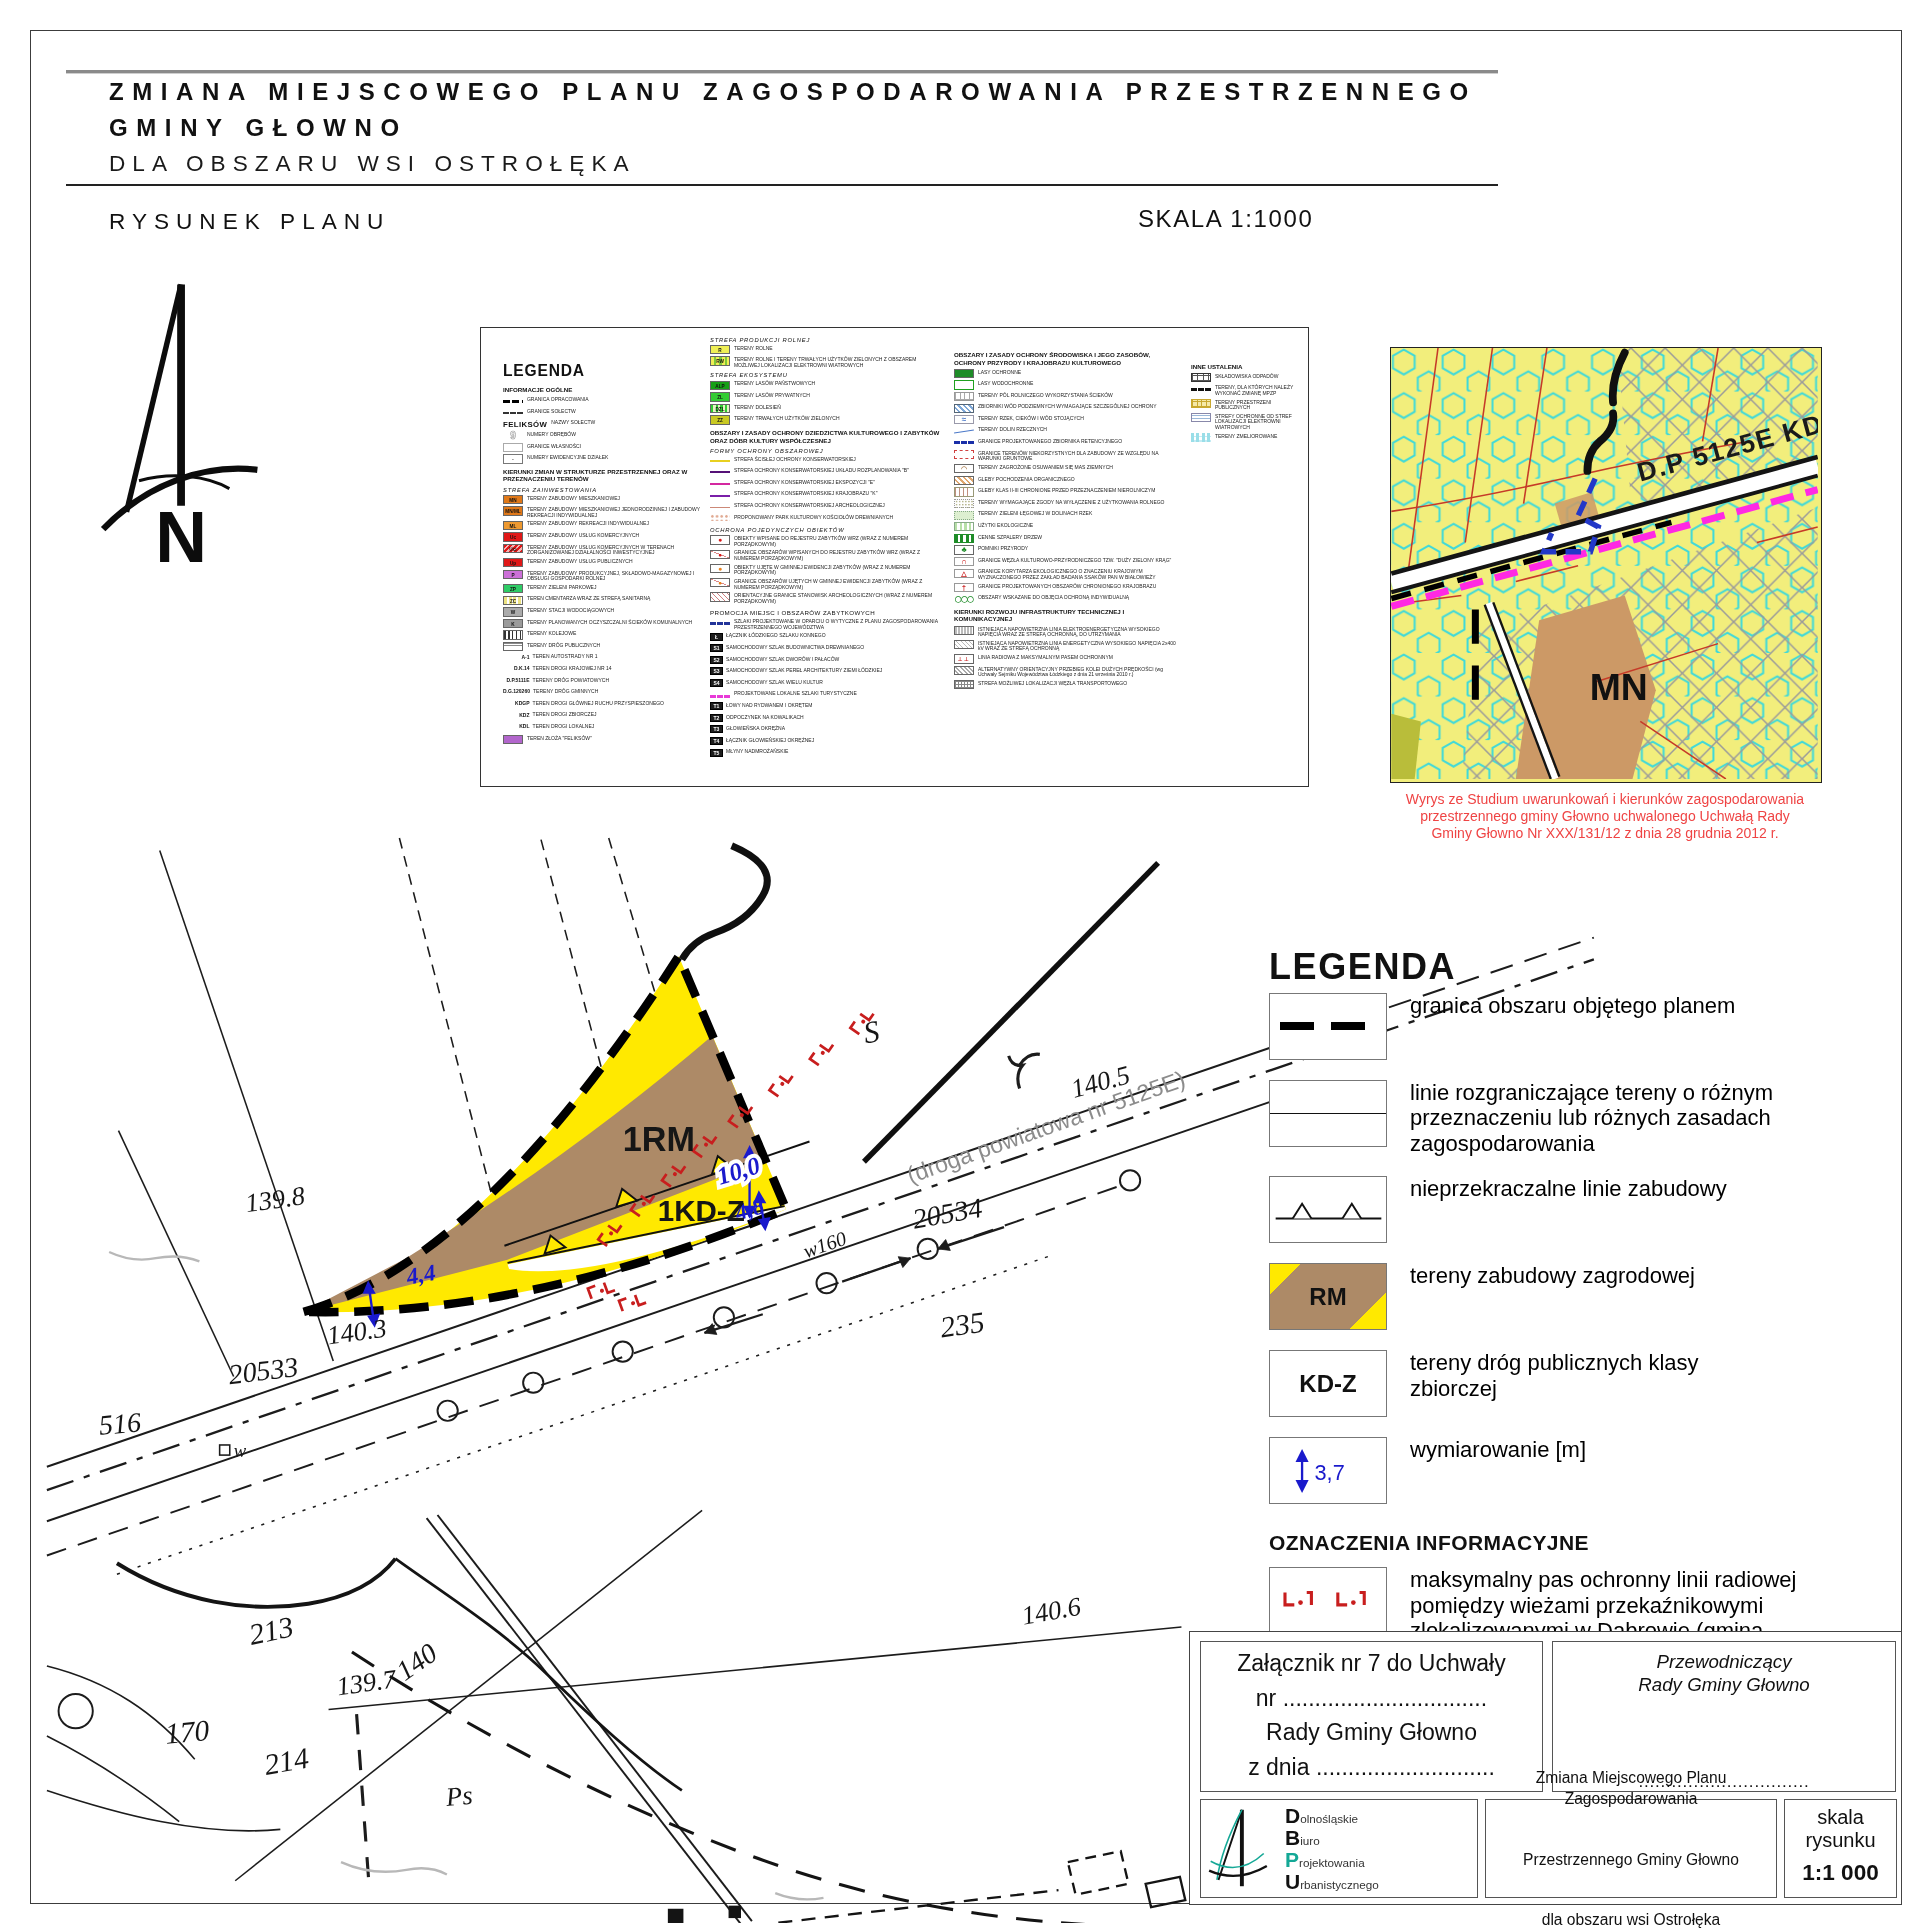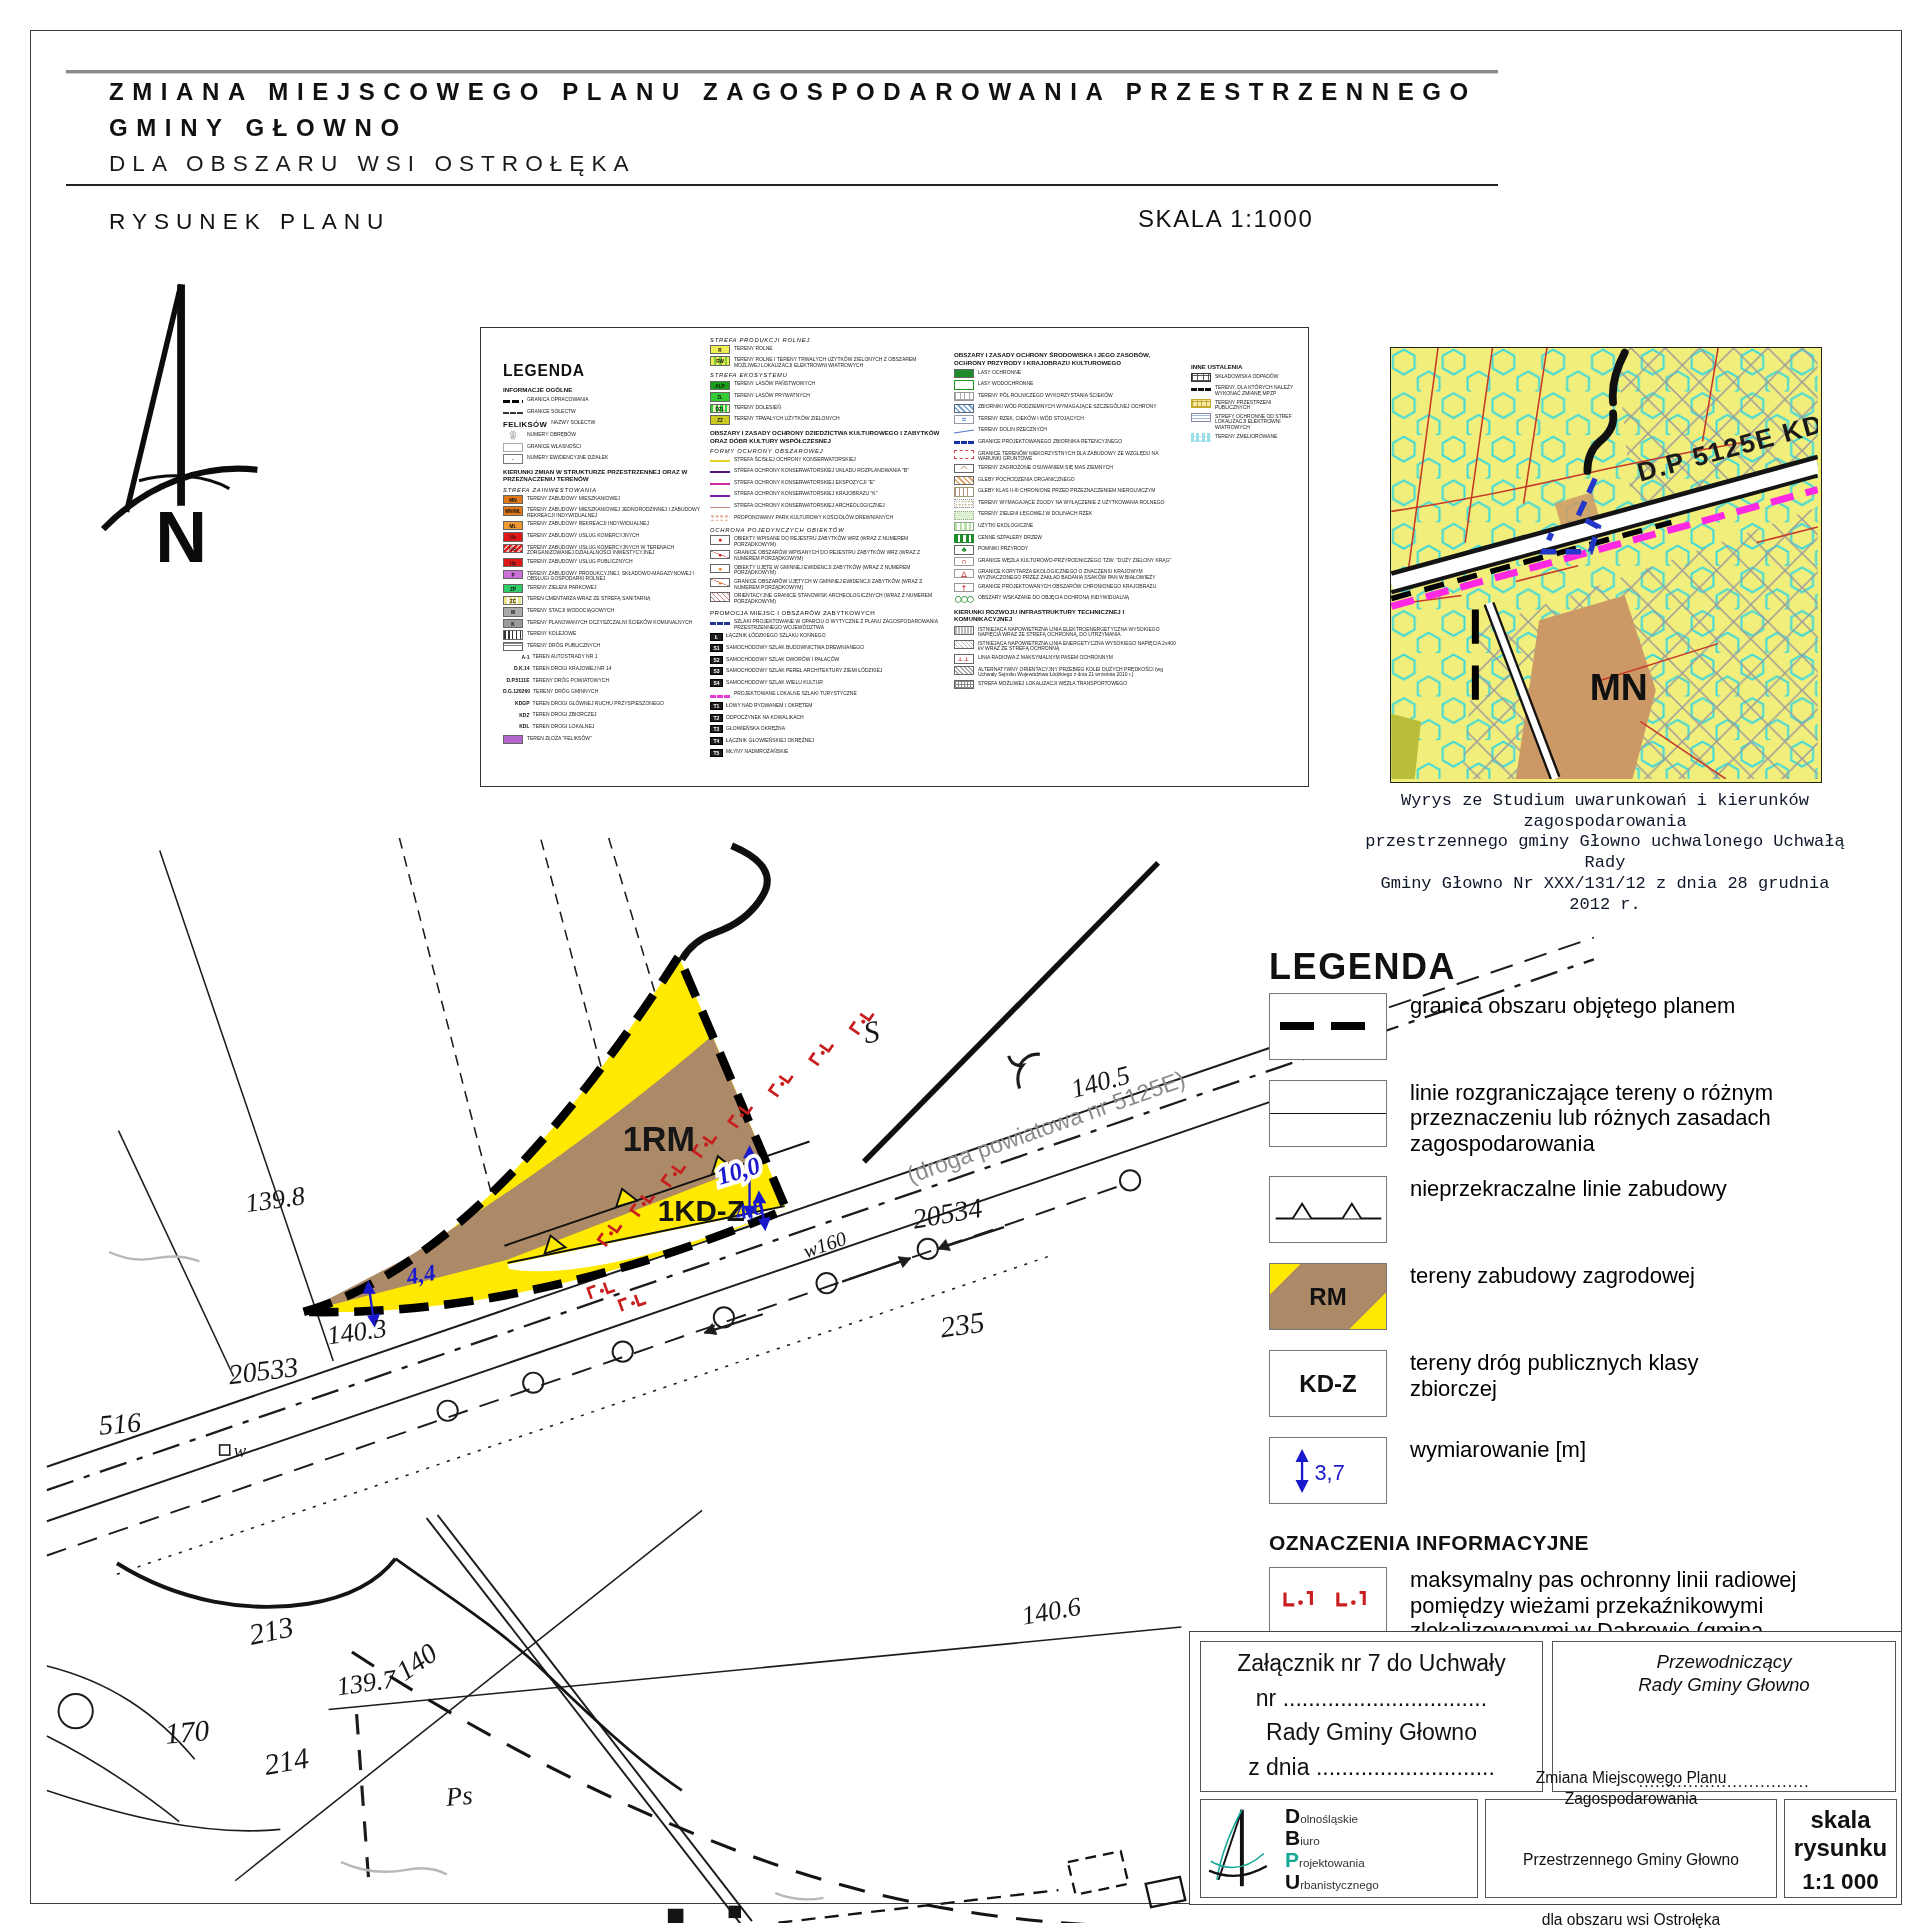--- a/index.html
+++ b/index.html
@@ -76,21 +76,21 @@
   .sw-grayhatch{background:repeating-linear-gradient(45deg,#fff 0 1.6px,#aaa 1.6px 3.1px);}
   .sw-gridsm{background:repeating-linear-gradient(90deg,#888 0 0.8px,transparent 0.8px 3.1px),repeating-linear-gradient(0deg,#888 0 0.8px,transparent 0.8px 3.1px);}
   .sw-grid3{border:1.2px solid #333;background:repeating-linear-gradient(90deg,#555 0 0.8px,transparent 0.8px 5.4px),repeating-linear-gradient(0deg,#555 0 0.8px,transparent 0.8px 5.4px);}
   .sw-blackdash{border:none;border-top:3.1px dashed #111;height:0;margin-top:3.9px;}
   .sw-yellowgrid{background:#F5E9A8;border:0.8px solid #C8A830;background-image:repeating-linear-gradient(90deg,#C8A830 0 0.8px,transparent 0.8px 4.7px),repeating-linear-gradient(0deg,#C8A830 0 0.8px,transparent 0.8px 4.7px);}
   .sw-bluelines{border:0.8px solid #88a;background:repeating-linear-gradient(0deg,#fff 0 2.3px,#9AB8D8 2.3px 3.1px);}
   .sw-cyandash{border:none;background:repeating-linear-gradient(90deg,#9ADEE8 0 3.1px,transparent 3.1px 5.4px),repeating-linear-gradient(0deg,#C4ECF4 0 1.6px,transparent 1.6px 4.7px);}
 
   
   #inset{left:1390px;top:347px;width:430px;height:434px;border:1.6px solid #222;background:#F2EE7C;}
-  #inset-caption{left:1356px;top:791px;width:498px;text-align:center;font-size:17px;line-height:1.22;color:#0f172a;font-family:Liberation Mono, monospace;}
+  #inset-caption{left:1356px;top:791px;width:498px;text-align:center;font-size:14px;line-height:1.22;color:#ef4444;}
 
   
   #legend{left:1269px;top:946px;width:632px;}
   #legend h1{margin:0 0 4.7px 0;font-size:36px;letter-spacing:1.6px;}
   .lsec{font-size:21px;font-weight:bold;margin:4.7px 0 26.5px 0;letter-spacing:0.4px;}
   .lsec2{font-size:21px;font-weight:bold;margin:26.5px 0 12.5px 0;letter-spacing:0.4px;}
   .litem{display:flex;align-items:flex-start;margin-bottom:20px;}
   .lbox{width:118px;min-width:118px;height:67px;border:1.6px solid #777;background:#fff;position:relative;margin-right:23px;display:flex;align-items:center;justify-content:center;box-sizing:border-box;}
   .llabel{font-size:22px;line-height:1.16;color:#000;}
   .lbox .dashline{width:97px;height:8.6px;background:repeating-linear-gradient(90deg,#000 0 34px,transparent 34px 51px);}
@@ -107,21 +107,21 @@
   #blk-wrap{left:1189px;top:1631px;width:711px;height:272px;border:1.6px solid #444;background:#fff;}
   #blk-zal{left:1200px;top:1641px;width:341px;height:149px;text-align:center;}
   #blk-zal div{font-size:23px;margin-top:7.8px;}
   #blk-przew{left:1552px;top:1641px;width:342px;height:149px;text-align:center;}
   #blk-przew .pz{font-size:18.7px;font-style:italic;line-height:1.25;}
   #blk-przew .dots{font-size:17px;margin-top:75px;letter-spacing:0.8px;}
   #blk-logo{left:1200px;top:1799px;width:276px;height:97px;}
   #blk-title{left:1485px;top:1799px;width:290px;height:97px;display:flex;flex-direction:column;justify-content:center;text-align:center;gap:39px;}
   #blk-title div{font-size:15.6px;line-height:1.35;}
   #blk-scale{left:1784px;top:1799px;width:111px;height:97px;text-align:center;}
-  #blk-scale .s1{font-size:24px;margin-top:6.2px;line-height:1.15;font-weight:bold;}
+  #blk-scale .s1{font-size:20px;margin-top:6.2px;line-height:1.15;}
   #blk-scale .sv{font-size:22.6px;font-weight:bold;margin-top:7.8px;}
   .logo-rows{position:absolute;left:84px;top:4.7px;}
   .logo-rows .lr{height:22px;line-height:22px;white-space:nowrap;}
   .logo-rows .big{font-size:21px;font-weight:bold;}
   .logo-rows .big.teal{color:#14A896;}
   .logo-rows .small{font-size:11.7px;color:#333;}
 
   .ml-serif{font-family:"Liberation Serif",serif;font-style:italic;}
   .ml-sans{font-family:"Liberation Sans",sans-serif;}
 </style>

